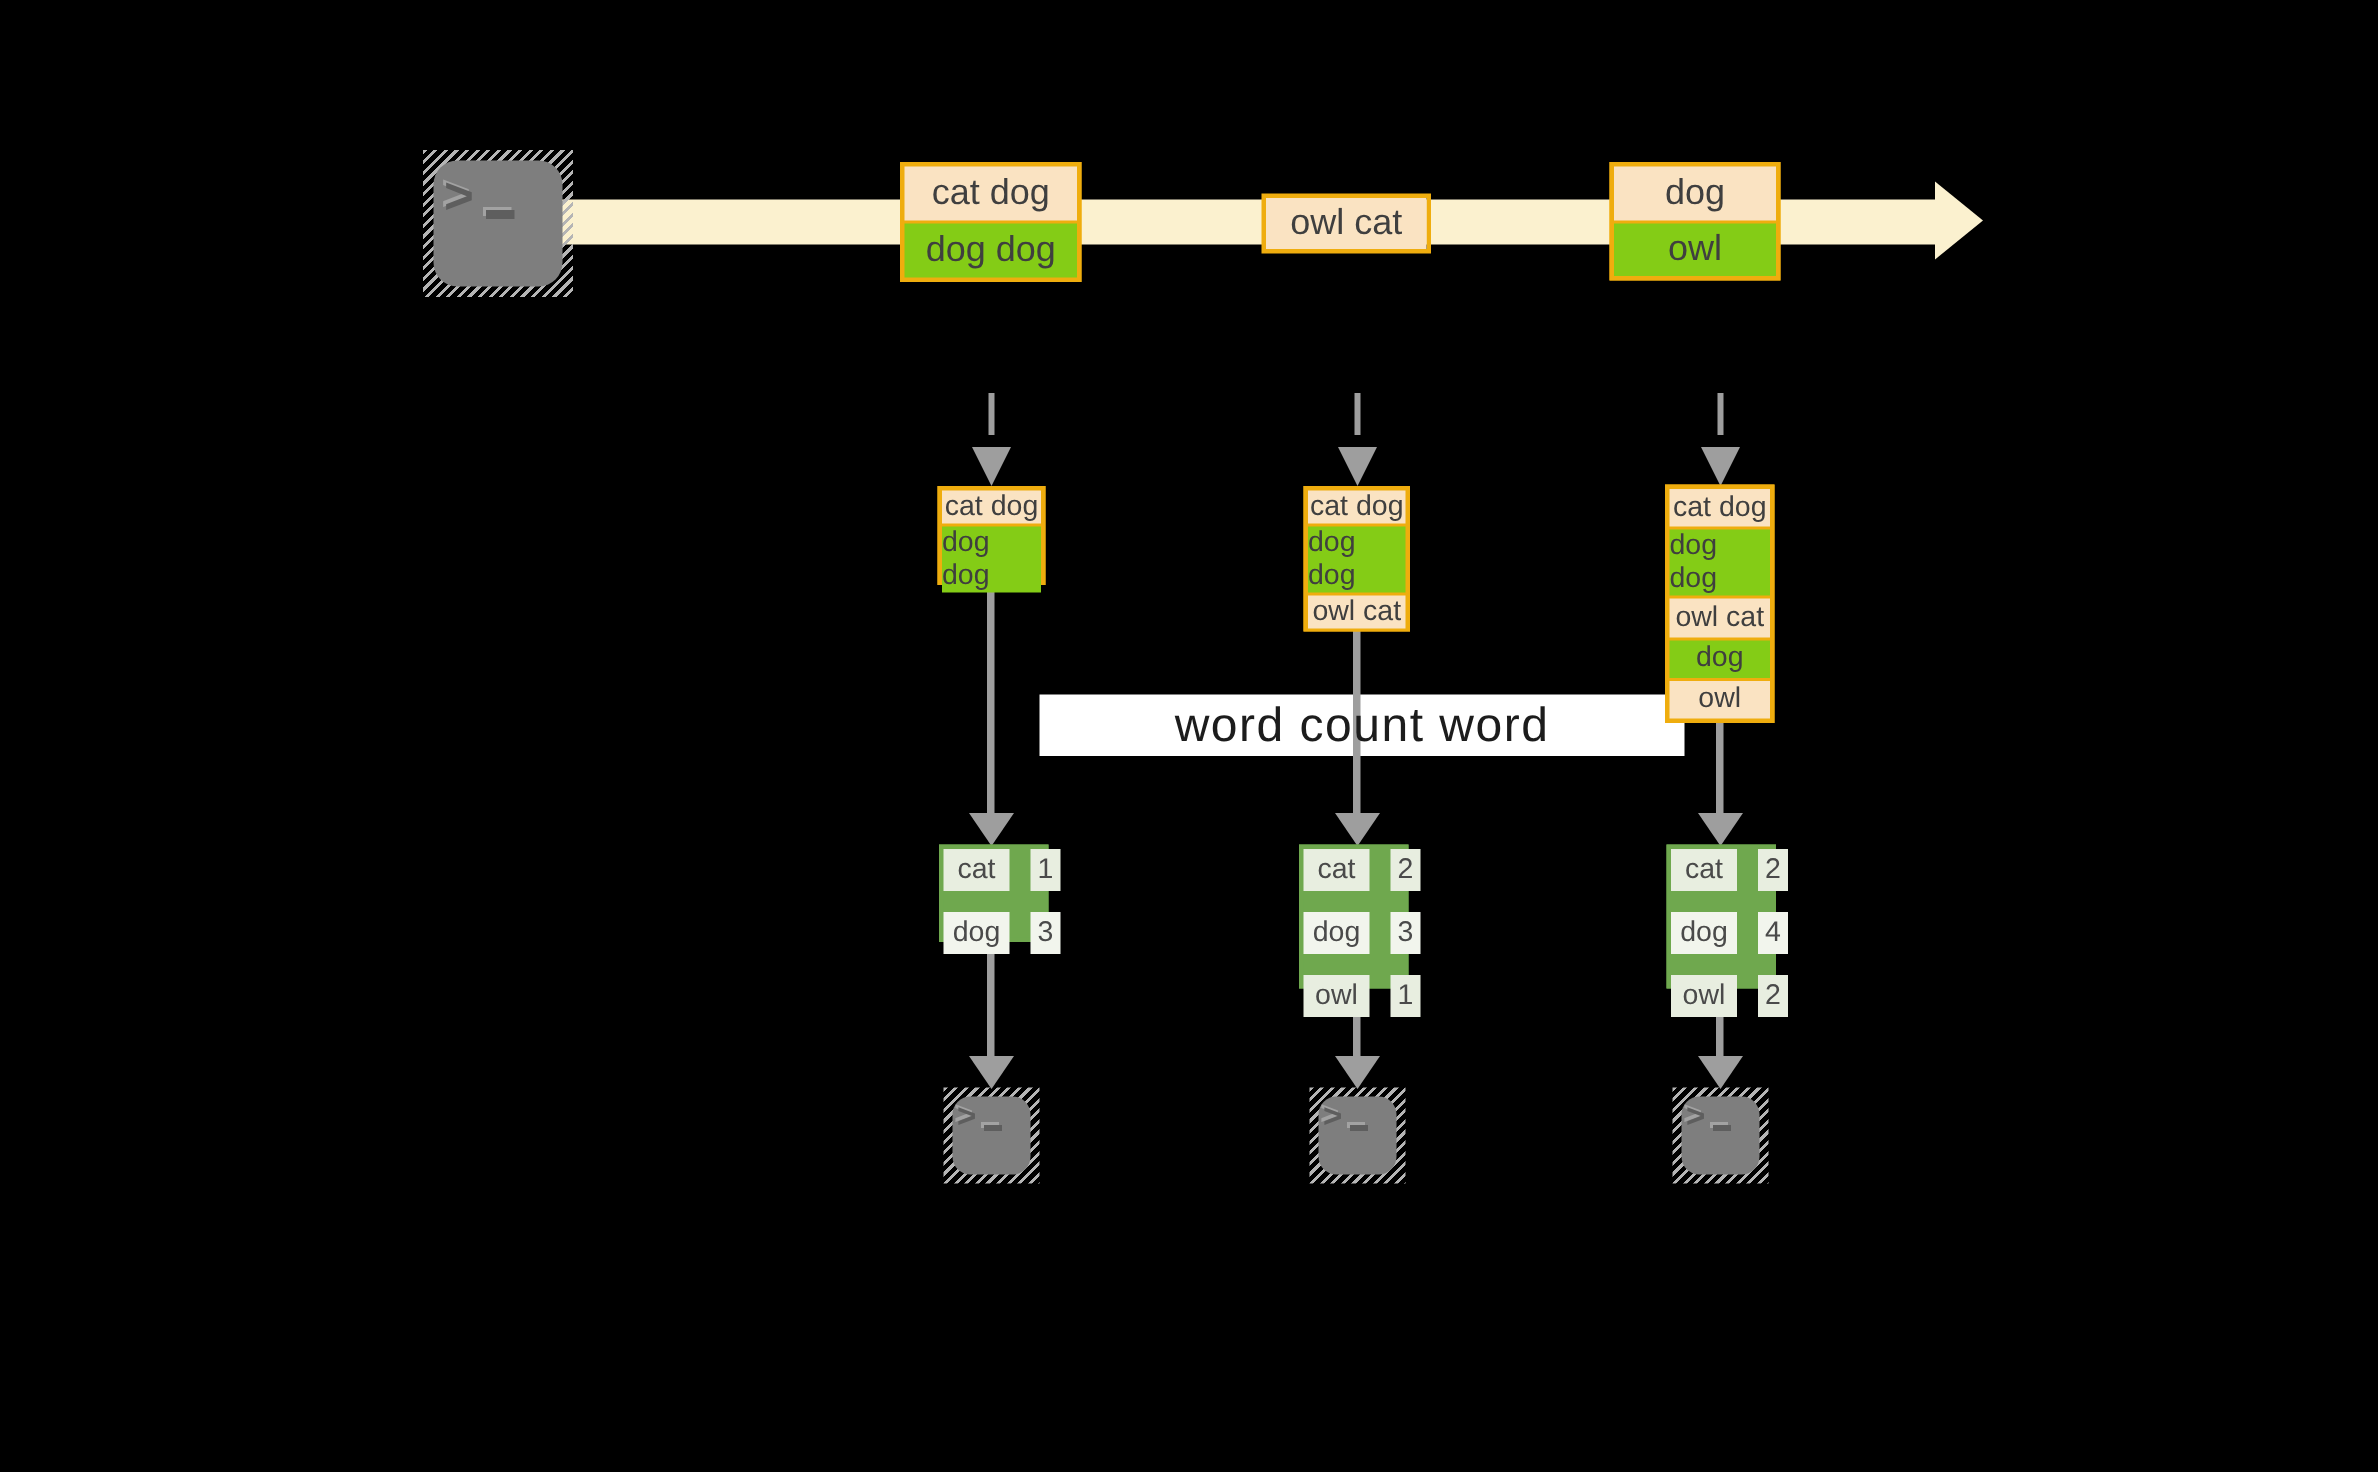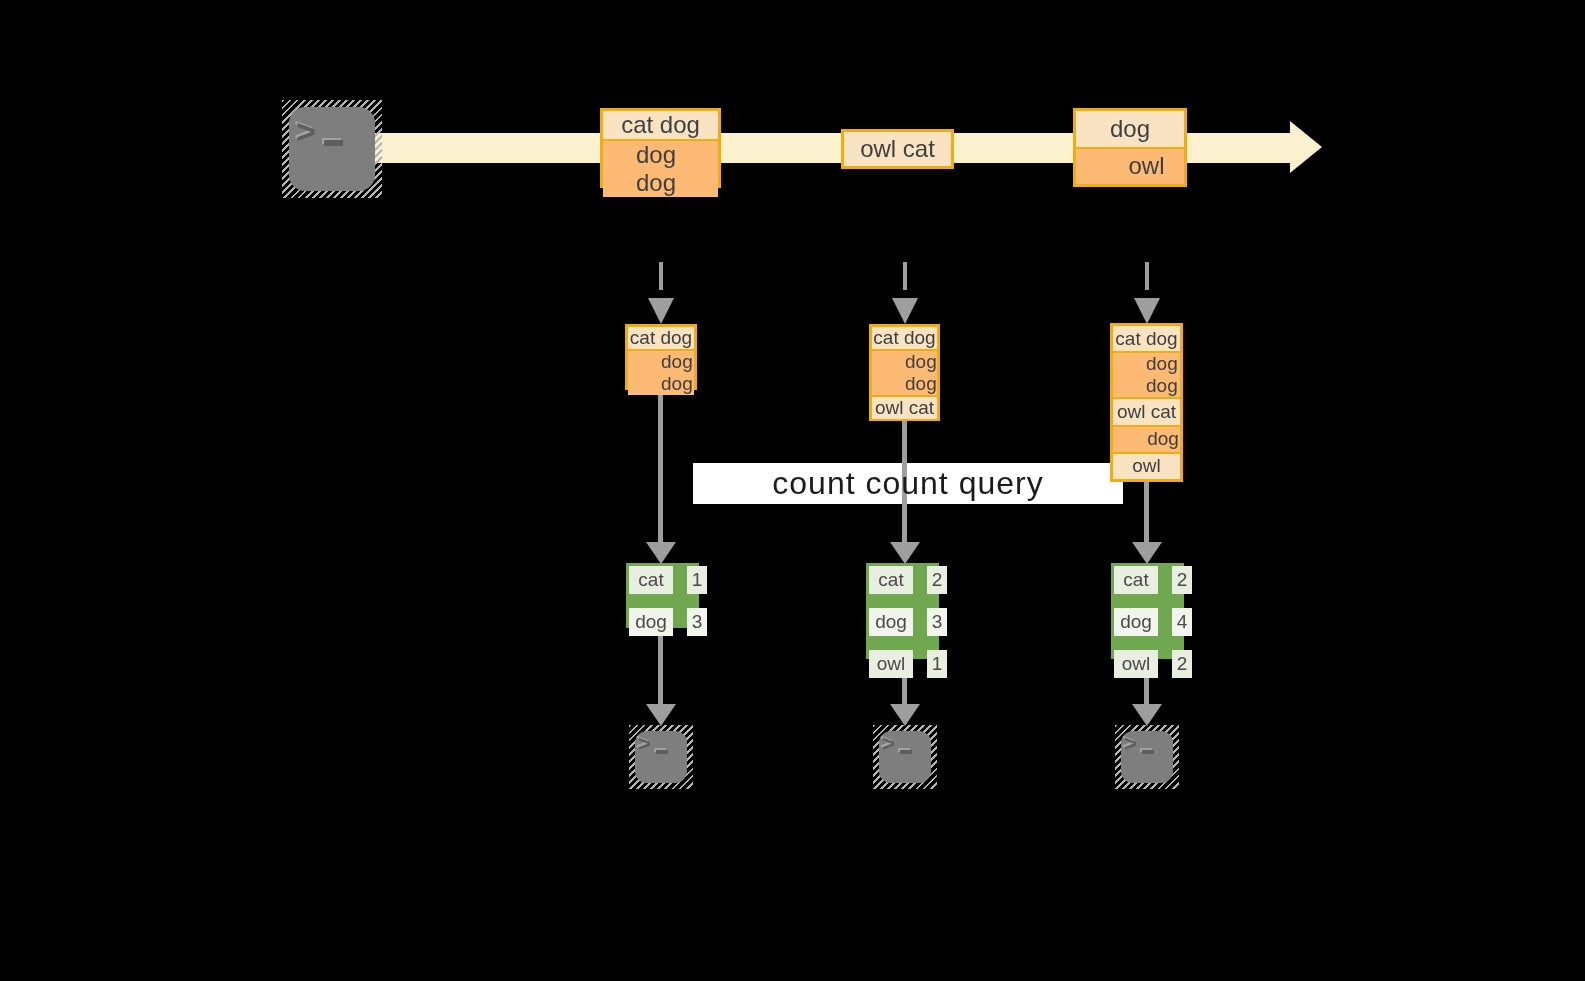--- a/index.html
+++ b/index.html
@@ -11,21 +11,21 @@
   .band{background:#FBF1CF;z-index:1;}
   .band-head{width:0;height:0;border-left:32px solid #FBF1CF;
              border-top:26px solid transparent;border-bottom:26px solid transparent;z-index:1;}
 
   
   .ebox{border:3px solid #EFAD0E;background:#EFAD0E;display:flex;flex-direction:column;gap:2px;z-index:4;}
   .erow{flex:1;display:flex;align-items:center;justify-content:center;color:#3F3F3F;}
   .ebox.big .erow{font-size:24px;}
   .ebox.small .erow{font-size:19px;}
   .shade-a{background:#FAE3C2;}
-  .shade-b{background:#fdba74;padding-left:33px;}
+  .shade-b{background:#84cc16;}
 
   
   .gtable{border:3px solid #6FA84E;background:#6FA84E;display:grid;
           grid-template-columns:44px 20px;gap:14px;z-index:4;}
   .gcell{height:28px;display:flex;align-items:center;justify-content:center;
          color:#4A4A4A;font-size:19px;}
   .gshade-a{background:#E8EEE0;}
   .gshade-b{background:#F2F5ED;}
 
   
@@ -98,21 +98,21 @@
   </div>
   <div class="abs ebox small" style="left:1110px;top:323px;width:73px;height:159px">
     <div class="erow shade-a">cat dog</div>
     <div class="erow shade-b">dog dog</div>
     <div class="erow shade-a">owl cat</div>
     <div class="erow shade-b">dog</div>
     <div class="erow shade-a">owl</div>
   </div>
 
   <div class="abs banner-bg" style="left:693px;top:463px;width:430px;height:41px"></div>
-  <div class="abs banner-label" style="left:693px;top:463px;width:430px;height:41px">count count query</div>
+  <div class="abs banner-label" style="left:693px;top:463px;width:430px;height:41px">word count word</div>
 
   <div class="abs vline" style="left:658px;top:388px;height:154px"></div>
   <div class="abs ahead" style="left:646px;top:542px"></div>
   <div class="abs vline" style="left:902px;top:419px;height:123px"></div>
   <div class="abs ahead" style="left:890px;top:542px"></div>
   <div class="abs vline" style="left:1144px;top:478px;height:64px"></div>
   <div class="abs ahead" style="left:1132px;top:542px"></div>
 
   <div class="abs gtable" style="left:626px;top:563px;width:73px;height:65px">
     <div class="gcell gshade-a">cat</div>

